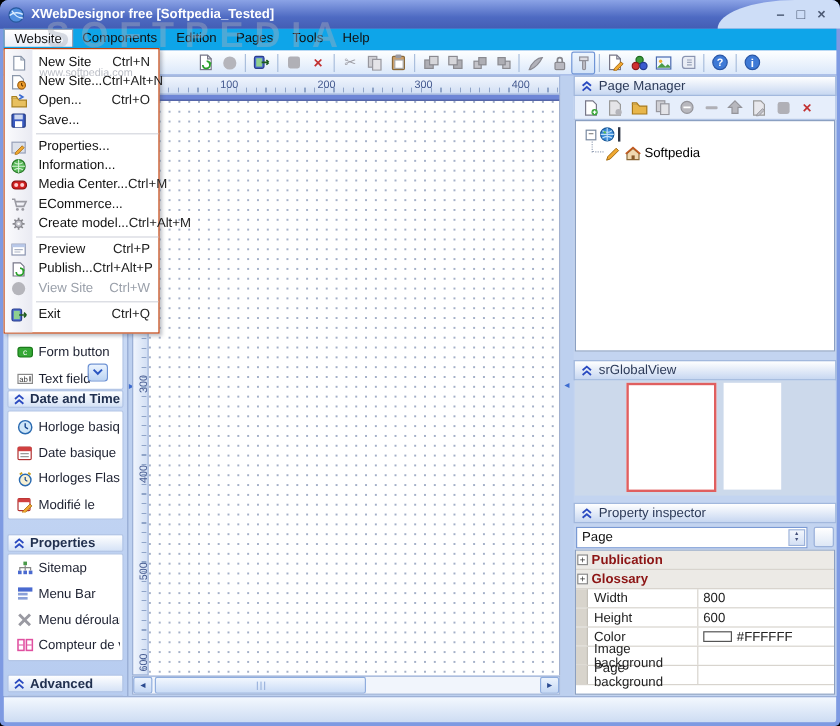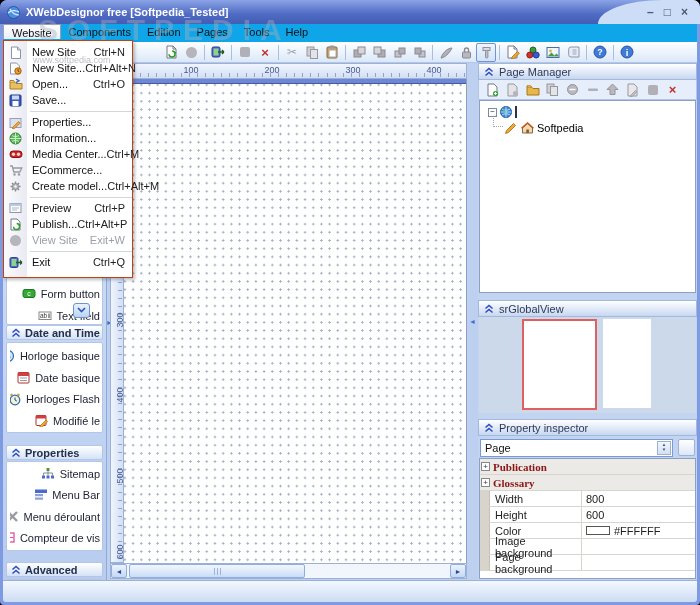--- a/index.html
+++ b/index.html
@@ -40,21 +40,21 @@
   #main{position:absolute;left:3px;top:63px;width:694px;height:517px;background:#bdd0ef;}
 
   
   #sidebar{position:absolute;left:0;top:0;width:104px;height:517px;
     background:linear-gradient(180deg,#d6e3f8,#b7ccf0);border-right:1px solid #93a9d2;overflow:hidden;}
   .sgroup{position:absolute;left:3px;width:97px;background:#fff;border:1px solid #b4c6e6;border-radius:2px;}
   .shead{position:absolute;left:3px;width:97px;height:15px;
     background:linear-gradient(#ffffff,#d5e2f6);border:1px solid #b4c6e6;border-radius:2px;
     display:flex;align-items:center;gap:4px;padding-left:4px;color:#21304f;font-weight:bold;}
   .sitem{position:absolute;left:3px;height:19px;display:flex;align-items:center;gap:4px;
-    padding-left:3px;width:90px;overflow:hidden;white-space:nowrap;color:#1c2030;justify-content:flex-end;}
+    padding-left:3px;width:90px;overflow:hidden;white-space:nowrap;color:#1c2030;}
   .sic{display:inline-flex;width:15px;justify-content:center;flex:none;}
   #sb-scrollbtn{position:absolute;left:70px;top:240px;width:17px;height:15px;border:1px solid #6d92d4;
     border-radius:3px;background:linear-gradient(#eaf3fe,#bcd4f3);display:flex;align-items:center;justify-content:center;}
 
   
   #corner{position:absolute;left:107px;top:0;width:14px;height:16px;background:linear-gradient(#f0f5fd,#d2dff4);border:1px solid #9db1d6;}
   #hruler{position:absolute;left:121px;top:0;width:343px;height:16px;
     background:linear-gradient(#f0f5fd,#d2dff4);border:1px solid #9db1d6;border-left:none;color:#44598f;font-size:9px;}
   #hruler .ticks{position:absolute;left:0;bottom:1px;width:100%;height:4px;
     background:repeating-linear-gradient(90deg,#8fa4c8 0 1px,transparent 1px 8.1px);}
@@ -109,21 +109,21 @@
   #pi-spin{position:absolute;right:1px;top:1px;width:14px;height:14px;background:linear-gradient(#f2f6fd,#d4e0f4);
     border:1px solid #9cb2da;display:flex;flex-direction:column;align-items:center;justify-content:center;
     font-size:4.5px;line-height:4.5px;color:#44507a;}
   #pi-btn{margin-left:5px;width:17px;height:17px;background:linear-gradient(#ffffff,#dde7f6);border:1px solid #9cb2da;border-radius:2px;}
 
   #pi-grid{position:absolute;left:1px;top:395px;width:217px;height:121px;background:#fff;border:1px solid #8ba0c2;}
   .prow{position:absolute;left:0;width:215px;height:16px;display:flex;align-items:center;border-bottom:1px solid #d8d4ce;}
   .pgut{width:10px;height:100%;background:#d8d4cc;border-right:1px solid #c4c0b8;flex:none;}
   .pexp{width:9px;height:9px;border:1px solid #888;background:#fff;font-size:8px;line-height:8px;
     display:flex;align-items:center;justify-content:center;color:#333;margin:0 3px 0 1px;flex:none;}
-  .pcat-lb{color:#8c1414;font-weight:bold;font-family:Liberation Serif, serif;}
+  .pcat-lb{color:#8c1414;font-weight:bold;}
   .prow.pcat{background:#eceae6;}
   .plb{width:92px;padding-left:5px;border-right:1px solid #d8d4ce;height:100%;display:flex;align-items:center;color:#222;}
   .pval{flex:1;padding-left:4px;display:flex;align-items:center;gap:4px;color:#222;}
   .swatch{width:24px;height:9px;background:#ffffff;border:1px solid #555;display:inline-block;}
 
   
   #statusbar{position:absolute;left:3px;top:580px;width:694px;height:22px;
     background:linear-gradient(#f3f8fe,#cddcf3);border-top:1px solid #9db1d6;border-radius:0 0 3px 3px;}
 
   
@@ -757,21 +757,21 @@
           </svg>
       </span>
       <span class="mlb">Publish...</span>
       <span class="msc">Ctrl+Alt+P</span>
     </div>
     <div class="mrow dis">
       <span class="mic">
           <span class="gcirc"></span>
         </span>
       <span class="mlb">View Site</span>
-      <span class="msc">Exit+W</span>
+      <span class="msc">Ctrl+W</span>
     </div>
     <div class="msep">
         <i></i>
       </div>
     <div class="mrow">
       <span class="mic">
         <svg width="14" height="13">
             <rect x="1" y="1.5" width="8" height="10" rx="1.5" fill="#4a6ad0" stroke="#2b3f8c"></rect>
             <rect x="2.5" y="3" width="5" height="7" fill="#8fd08f"></rect>
             <path d="M7 6.5h6m0 0l-2-2m2 2l-2 2" stroke="#1d5c1d" stroke-width="1.3" fill="none"></path>

